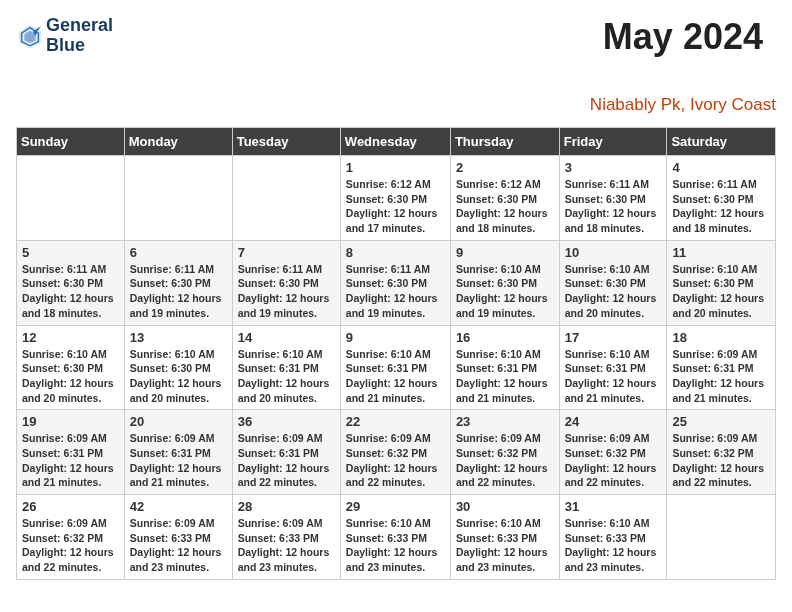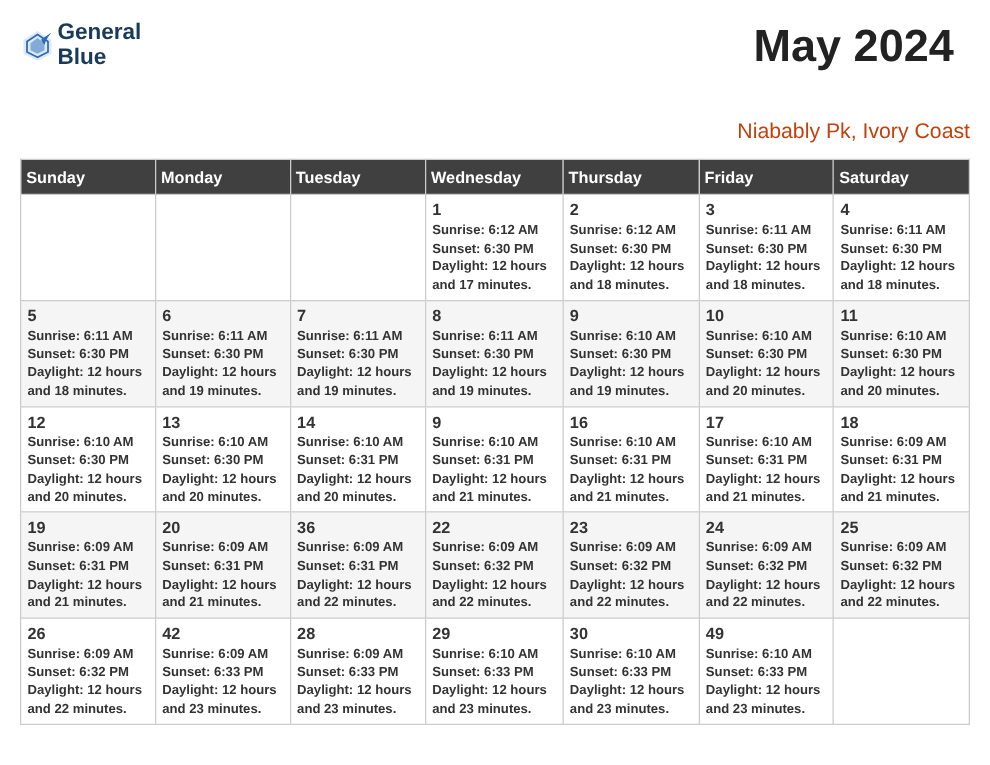--- a/index.html
+++ b/index.html
@@ -342,21 +342,21 @@
 and 23 minutes.</div>
         </td>
         <td>
           <span class="day-num">30</span>
           <div class="day-info" style="white-space: pre-line;">Sunrise: 6:10 AM
 Sunset: 6:33 PM
 Daylight: 12 hours
 and 23 minutes.</div>
         </td>
         <td>
-          <span class="day-num">49</span>
+          <span class="day-num">31</span>
           <div class="day-info" style="white-space: pre-line;">Sunrise: 6:10 AM
 Sunset: 6:33 PM
 Daylight: 12 hours
 and 23 minutes.</div>
         </td>
         <td class="empty-cell"></td>
       </tr>
     </tbody>
 </table>
 

